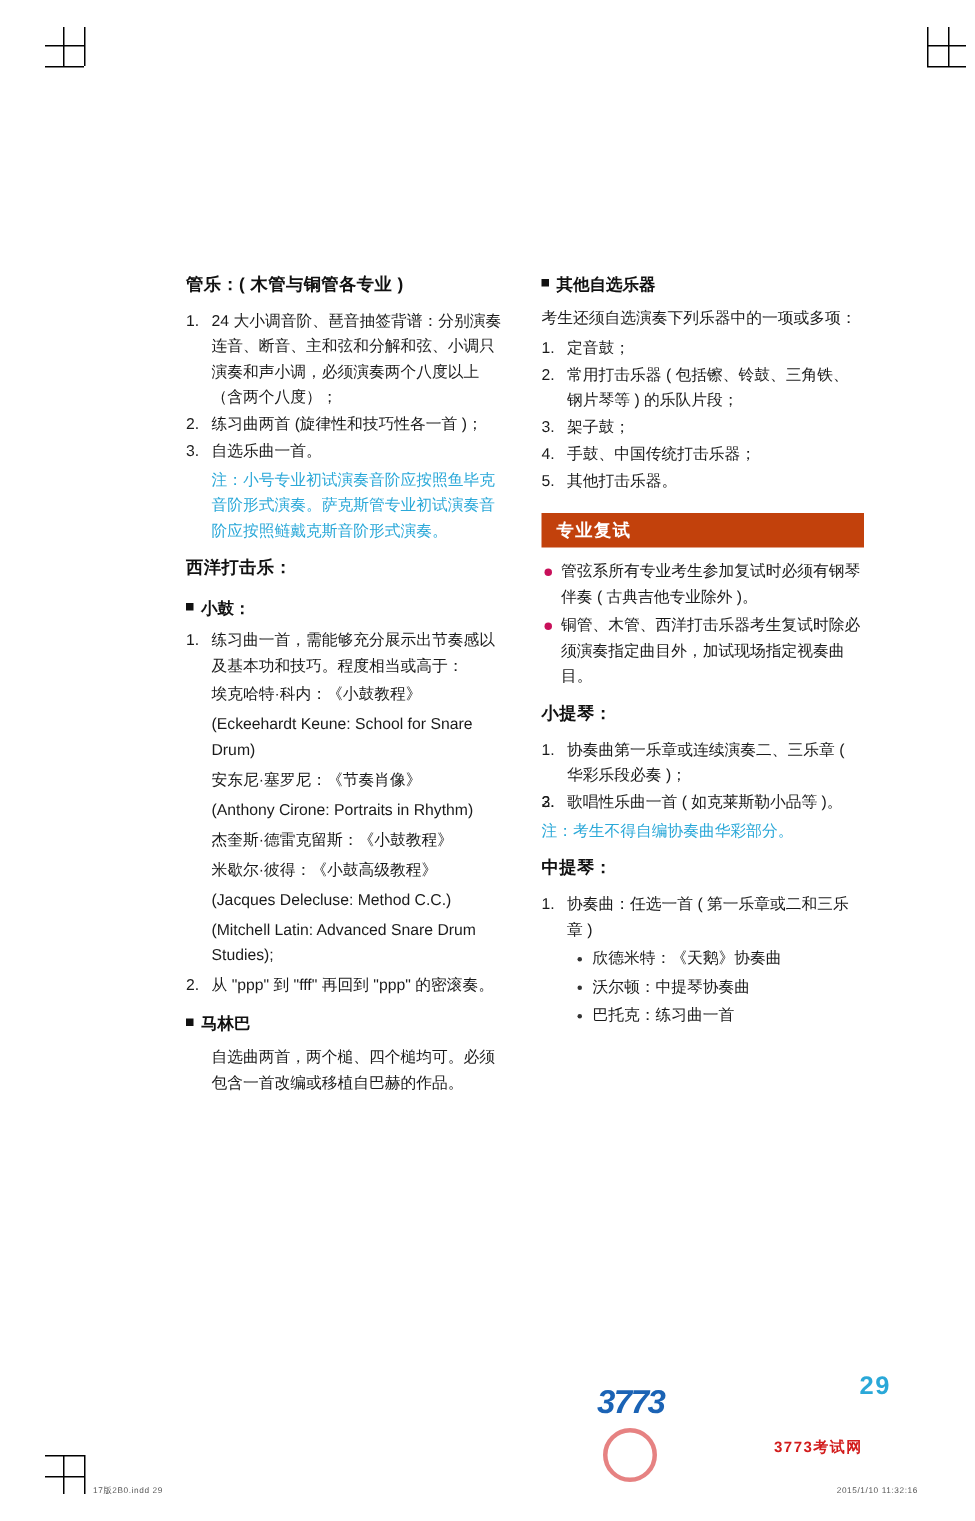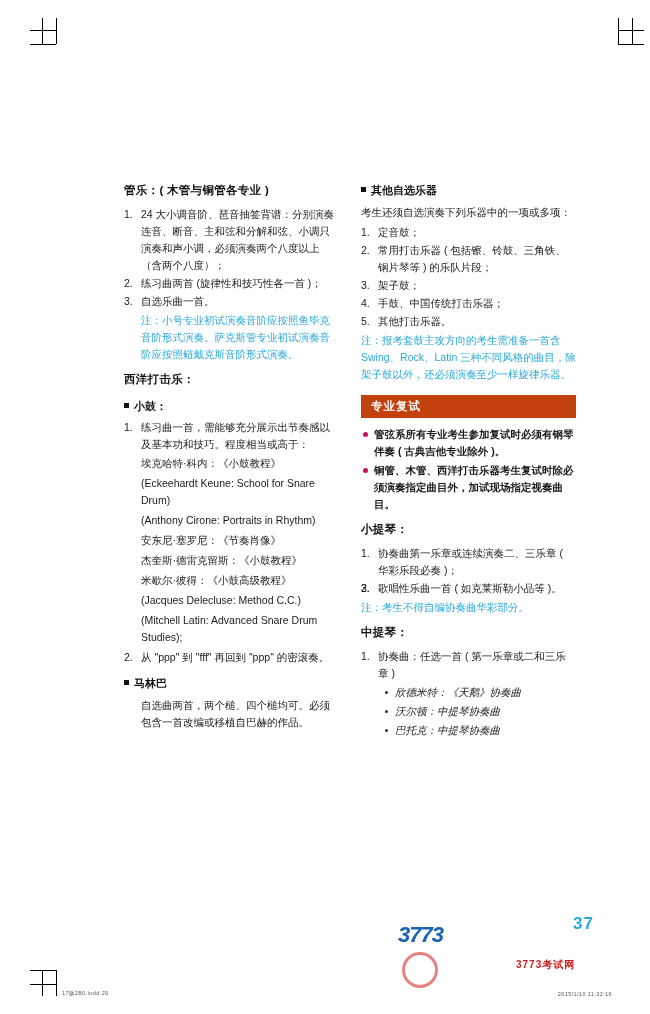--- a/index.html
+++ b/index.html
@@ -110,21 +110,20 @@
     font-weight: bold;
     padding: 4px 10px;
     margin: 12px 0 8px 0;
     letter-spacing: 1px;
     display: block;
   }
   ul.dots {
     list-style: none;
     margin: 0 0 4px 0;
     padding: 0;
-    font-weight: bold;
   }
   ul.dots > li {
     position: relative;
     padding-left: 13px;
     margin-bottom: 2px;
   }
   ul.dots > li::before {
     content: "";
     position: absolute;
     left: 2px;
@@ -135,21 +134,20 @@
   }
   ul.sdots {
     list-style: none;
     margin: 2px 0 2px 0;
     padding: 0 0 0 24px;
   }
   ul.sdots > li {
     position: relative;
     padding-left: 10px;
     margin-bottom: 2px;
-    font-style: italic;
   }
   ul.sdots > li::before {
     content: "";
     position: absolute;
     left: 0;
     top: 7px;
     width: 3px; height: 3px;
     border-radius: 50%;
     background: #333;
   }
@@ -273,22 +271,22 @@
       <ol class="num">
         <li>
           <span class="n">1.</span>
           <span>练习曲一首，需能够充分展示出节奏感以及基本功和技巧。程度相当或高于：</span>
         </li>
       </ol>
 
       <div class="indent">
         <p class="para">埃克哈特·科内：《小鼓教程》</p>
         <p class="para">(Eckeehardt Keune: School for Snare Drum)</p>
+        <p class="para">安东尼·塞罗尼：《节奏肖像》</p>
         <p class="para">(Anthony Cirone: Portraits in Rhythm)</p>
-        <p class="para">安东尼·塞罗尼：《节奏肖像》</p>
         <p class="para">杰奎斯·德雷克留斯：《小鼓教程》</p>
         <p class="para">米歇尔·彼得：《小鼓高级教程》</p>
         <p class="para">(Jacques Delecluse: Method C.C.)</p>
         <p class="para">(Mitchell Latin: Advanced Snare Drum Studies);</p>
       </div>
 
       <ol class="num">
         <li>
           <span class="n">2.</span>
           <span>从 "ppp" 到 "fff" 再回到 "ppp" 的密滚奏。</span>
@@ -327,21 +325,20 @@
         <li>
           <span class="n">4.</span>
           <span>手鼓、中国传统打击乐器；</span>
         </li>
         <li>
           <span class="n">5.</span>
           <span>其他打击乐器。</span>
         </li>
       </ol>
 
-      <div class="note">注：报考套鼓主攻方向的考生需准备一首含 Swing、Rock、Latin 三种不同风格的曲目，除架子鼓以外，还必须演奏至少一样旋律乐器。</div>
 
       <div class="band">专业复试</div>
 
       <ul class="dots">
         <li>管弦系所有专业考生参加复试时必须有钢琴伴奏 ( 古典吉他专业除外 )。</li>
         <li>铜管、木管、西洋打击乐器考生复试时除必须演奏指定曲目外，加试现场指定视奏曲目。</li>
       </ul>
 
       <div class="h-major" style="margin-top:8px;">小提琴：</div>
 
@@ -366,27 +363,27 @@
       <ol class="num">
         <li>
           <span class="n">1.</span>
           <span>协奏曲：任选一首 ( 第一乐章或二和三乐章 )</span>
         </li>
       </ol>
 
       <ul class="sdots">
         <li>欣德米特：《天鹅》协奏曲</li>
         <li>沃尔顿：中提琴协奏曲</li>
-        <li>巴托克：中提琴协奏曲</li>
+        <li>巴托克：练习曲一首</li>
       </ul>
 
     </div>
   </div>
 
-  <div class="pageno">37</div>
+  <div class="pageno">29</div>
 
   <div class="foot-left">17版2B0.indd   29</div>
   <div class="foot-right">2015/1/10   11:32:16</div>
 
   <div class="wm">
     <div class="wm-ring"></div>
     <div class="wm-text">3773</div>
     <div class="wm-sub">3773考试网</div>
   </div>
 

